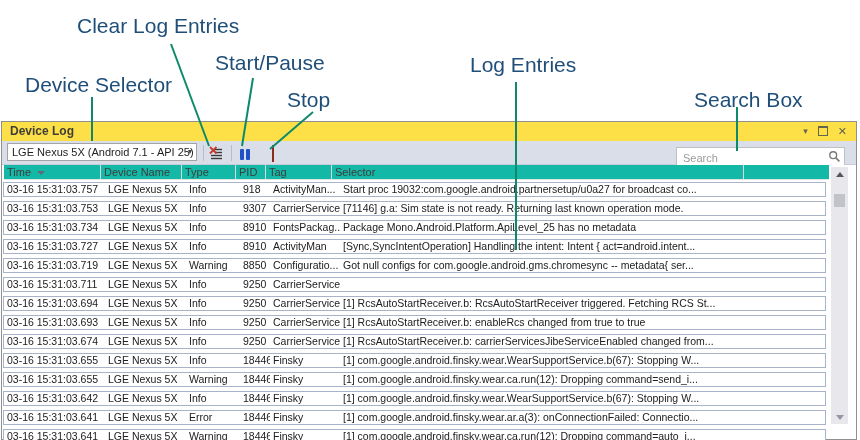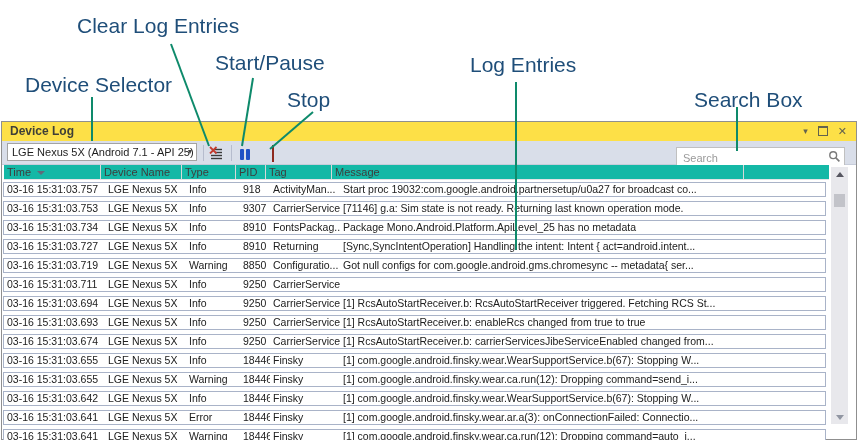--- a/index.html
+++ b/index.html
@@ -156,21 +156,21 @@
 
   <div class="grid">
     <div class="grid-header">
       <div class="hcell hc-time">
         <span>Time</span><span class="sort-arrow"></span>
       </div>
       <div class="hcell hc-device">Device Name</div>
       <div class="hcell hc-type">Type</div>
       <div class="hcell hc-pid">PID</div>
       <div class="hcell hc-tag">Tag</div>
-      <div class="hcell hc-msg">Message</div>
+      <div class="hcell hc-msg">Selector</div>
       <div class="hcell hc-extra"></div>
     </div>
 
     <div class="rows">
       <div class="lrow">
         <div class="cell cl-time">03-16 15:31:03.757</div>
         <div class="cell cl-device">LGE Nexus 5X</div>
         <div class="cell cl-type">Info</div>
         <div class="cell cl-pid">918</div>
         <div class="cell cl-tag">ActivityMan...</div>
@@ -193,21 +193,21 @@
         <div class="cell cl-pid">8910</div>
         <div class="cell cl-tag">FontsPackag...</div>
         <div class="cell cl-msg">Package Mono.Android.Platform.ApiLevel_25 has no metadata</div>
       </div>
 
       <div class="lrow">
         <div class="cell cl-time">03-16 15:31:03.727</div>
         <div class="cell cl-device">LGE Nexus 5X</div>
         <div class="cell cl-type">Info</div>
         <div class="cell cl-pid">8910</div>
-        <div class="cell cl-tag">Returning</div>
+        <div class="cell cl-tag">ActivityMan</div>
         <div class="cell cl-msg">[Sync,SyncIntentOperation] Handling the intent: Intent { act=android.intent...</div>
       </div>
 
       <div class="lrow">
         <div class="cell cl-time">03-16 15:31:03.719</div>
         <div class="cell cl-device">LGE Nexus 5X</div>
         <div class="cell cl-type">Warning</div>
         <div class="cell cl-pid">8850</div>
         <div class="cell cl-tag">Configuratio...</div>
         <div class="cell cl-msg">Got null configs for com.google.android.gms.chromesync -- metadata{ ser...</div>

